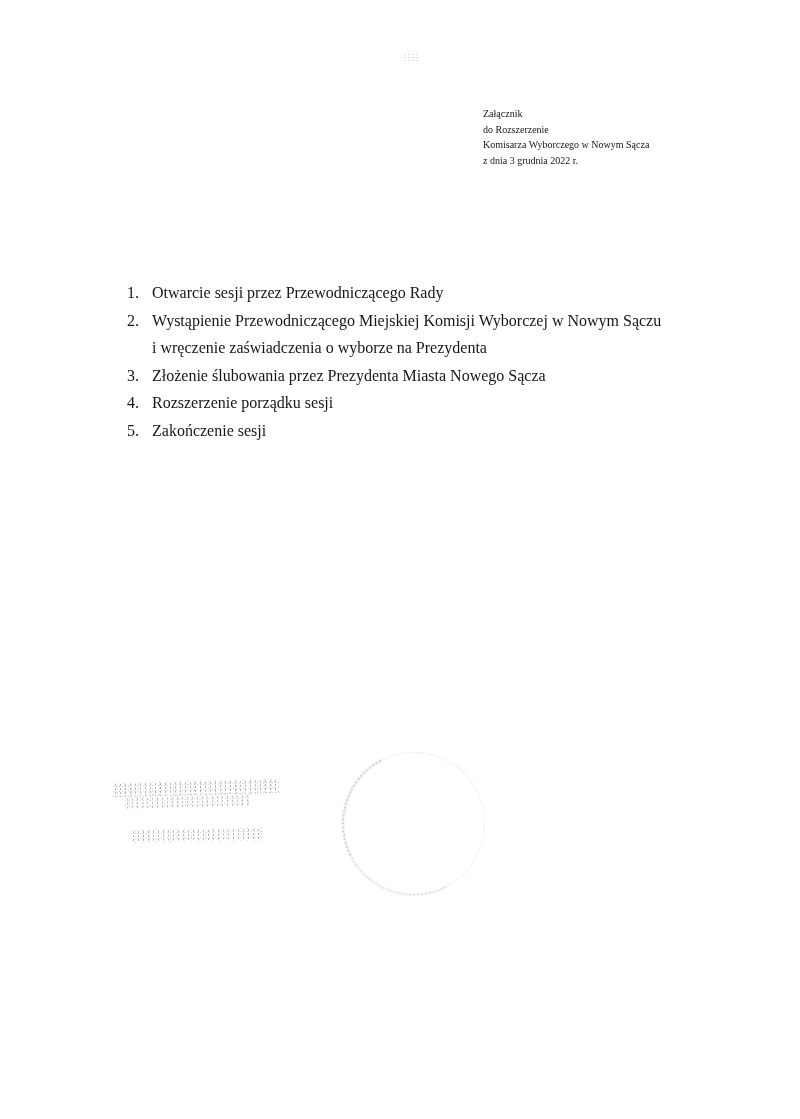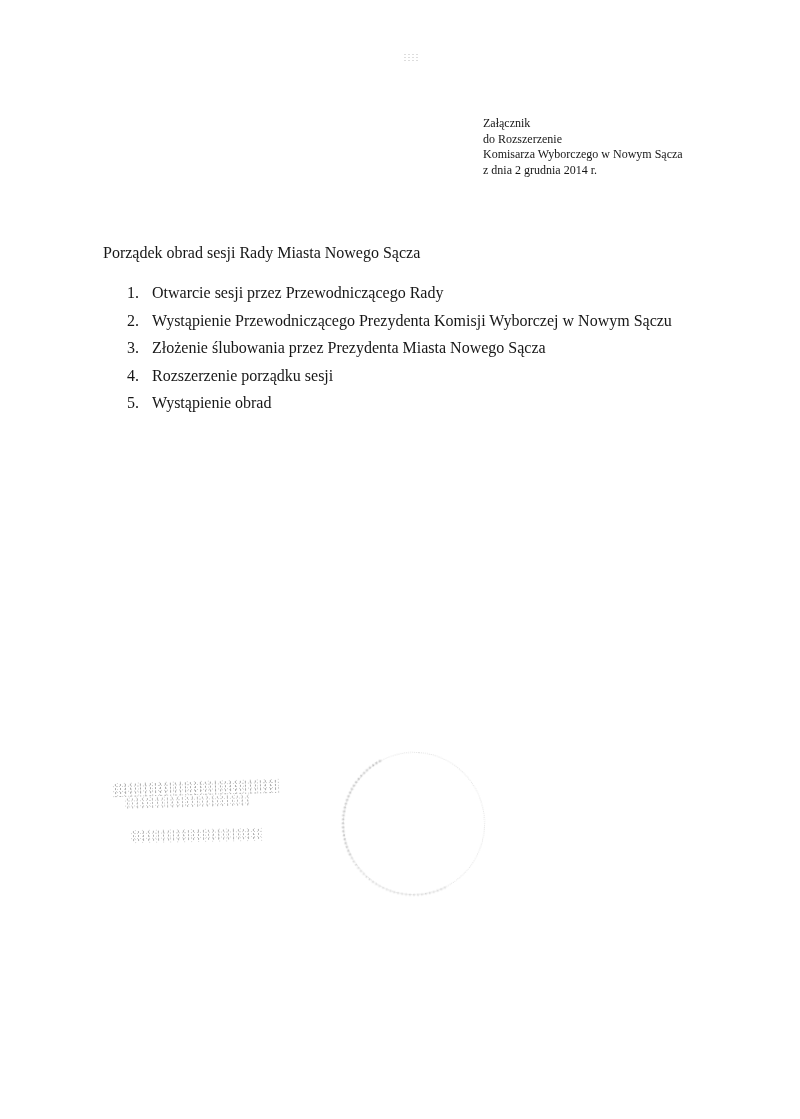--- a/index.html
+++ b/index.html
@@ -15,22 +15,22 @@
     overflow: hidden;
     font-family: "Liberation Serif", serif;
     color: #161616;
     -webkit-font-smoothing: antialiased;
   }
 
   
   .header-block {
     position: absolute;
     left: 483px;
-    top: 116px;
-    font-size: 12px;
+    top: 106px;
+    font-size: 10px;
     line-height: 15.5px;
     white-space: nowrap;
   }
 
   
   .title {
     position: absolute;
     left: 103px;
     top: 243px;
     font-size: 16px;
@@ -121,52 +121,52 @@
 <body>
 
 <div class="doc">
 
   <div class="top-speck"></div>
 
   <div class="header-block">
     <div>Załącznik</div>
     <div>do Rozszerzenie</div>
     <div>Komisarza Wyborczego w Nowym Sącza</div>
-    <div>z dnia 2 grudnia 2014 r.</div>
+    <div>z dnia 3 grudnia 2022 r.</div>
   </div>
 
-  <div class="title">Porządek obrad sesji Rady Miasta Nowego Sącza</div>
 
   <div class="agenda">
 
     <div class="agenda-item">
       <span class="item-number">1.</span>
       <span class="item-text">Otwarcie sesji przez Przewodniczącego Rady</span>
     </div>
 
     <div class="agenda-item">
       <span class="item-number">2.</span>
       <span class="item-text">
-        <span class="item-line">Wystąpienie Przewodniczącego Prezydenta Komisji  Wyborczej w Nowym Sączu</span>
+        <span class="item-line">Wystąpienie Przewodniczącego Miejskiej Komisji  Wyborczej w Nowym Sączu</span>
+        <span class="item-line">i wręczenie zaświadczenia o wyborze na Prezydenta</span>
       </span>
     </div>
 
     <div class="agenda-item">
       <span class="item-number">3.</span>
       <span class="item-text">Złożenie ślubowania przez Prezydenta Miasta Nowego Sącza</span>
     </div>
 
     <div class="agenda-item">
       <span class="item-number">4.</span>
       <span class="item-text">Rozszerzenie porządku sesji</span>
     </div>
 
     <div class="agenda-item">
       <span class="item-number">5.</span>
-      <span class="item-text">Wystąpienie obrad</span>
+      <span class="item-text">Zakończenie sesji</span>
     </div>
 
   </div>
 
   <div class="speck stamp-line1"></div>
   <div class="speck stamp-line2"></div>
   <div class="speck stamp-line3"></div>
 
   <div class="round-stamp"></div>
 

